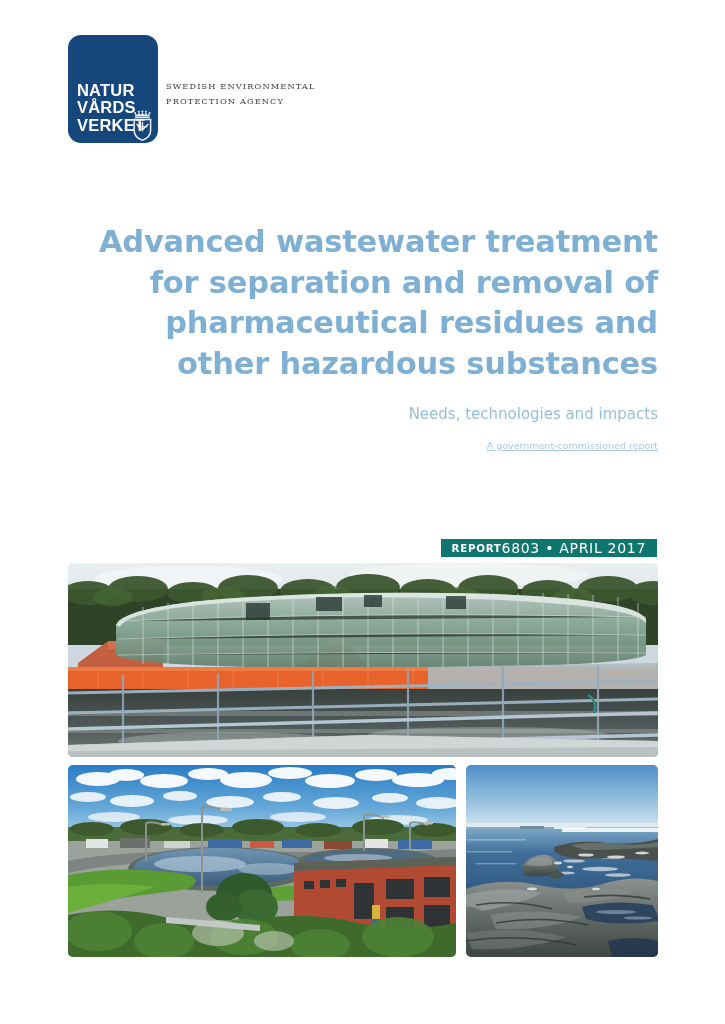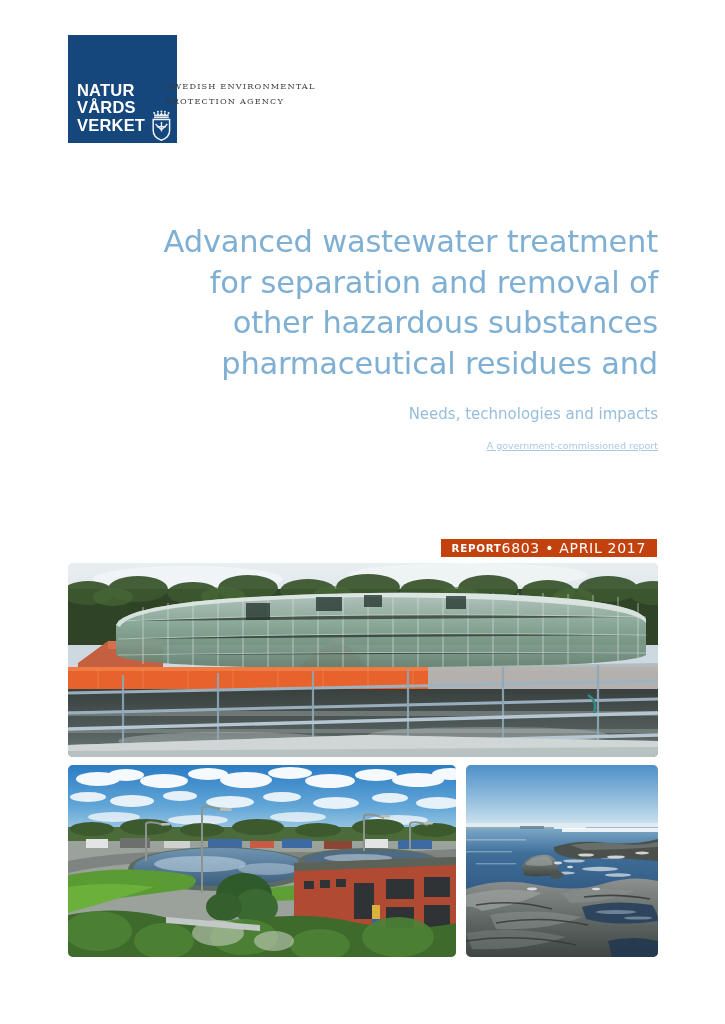--- a/index.html
+++ b/index.html
@@ -26,23 +26,24 @@
     position: absolute;
     left: 68px;
     top: 35px;
     width: 590px;
     height: 110px;
   }
   .logo-box {
     position: absolute;
     left: 0;
     top: 0;
-    width: 109px;
+    width: 90px;
     height: 108px;
     background: #15477c;
+    border-radius: 13px;
   }
   .logo-wordmark {
     position: absolute;
     left: 9px;
     bottom: 9px;
     width: 72px;
     color: #ffffff;
     font-family: "Liberation Sans", sans-serif;
     font-weight: 700;
     font-size: 16.5px;
@@ -72,21 +73,21 @@
   
   .title-area {
     position: absolute;
     left: 68px;
     top: 222px;
     width: 590px;
     text-align: right;
   }
   .doc-title {
     font-family: "DejaVu Sans", sans-serif;
-    font-weight: 400;
+    font-weight: 700;
     font-size: 30.5px;
     line-height: 40.5px;
     color: #7fb0d4;
     letter-spacing: -0.2px;
   }
   .doc-subtitle {
     margin-top: 20px;
     font-family: "DejaVu Sans", sans-serif;
     font-size: 15px;
     line-height: 20px;
@@ -100,21 +101,21 @@
     color: #a9c9e2;
     text-decoration: underline;
   }
 
   
   .report-banner {
     position: absolute;
     right: 68px;
     top: 539px;
     height: 18px;
-    background: #c2410c;
+    background: #0f766e;
     padding: 0 11px;
     display: flex;
     align-items: center;
     white-space: nowrap;
   }
   .report-banner .rb-bold {
     font-family: "DejaVu Sans", sans-serif;
     font-weight: 700;
     font-size: 10.3px;
     letter-spacing: 0.7px;
@@ -180,22 +181,22 @@
     <div class="agency-name">
       <div>SWEDISH ENVIRONMENTAL</div>
       <div>PROTECTION AGENCY</div>
     </div>
   </div>
 
   <div class="title-area">
     <div class="doc-title">
       <div>Advanced wastewater treatment</div>
       <div>for separation and removal of</div>
+      <div>pharmaceutical residues and</div>
       <div>other hazardous substances</div>
-      <div>pharmaceutical residues and</div>
     </div>
     <div class="doc-subtitle">Needs, technologies and impacts</div>
     <div class="doc-note">A government-commissioned report</div>
   </div>
 
   <div class="report-banner">
     <span class="rb-bold">REPORT</span>
     <span class="rb-rest">6803 • APRIL 2017</span>
   </div>
 

